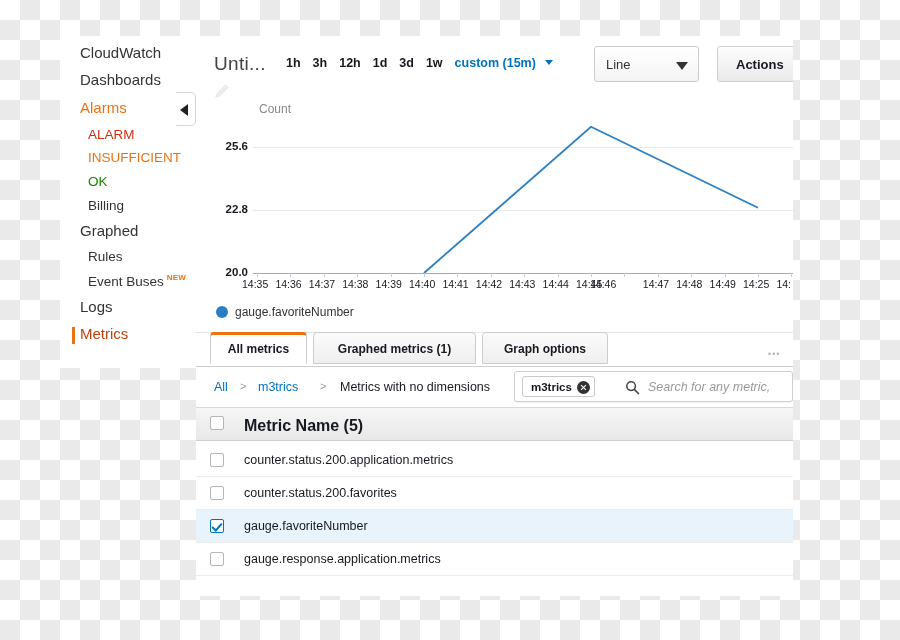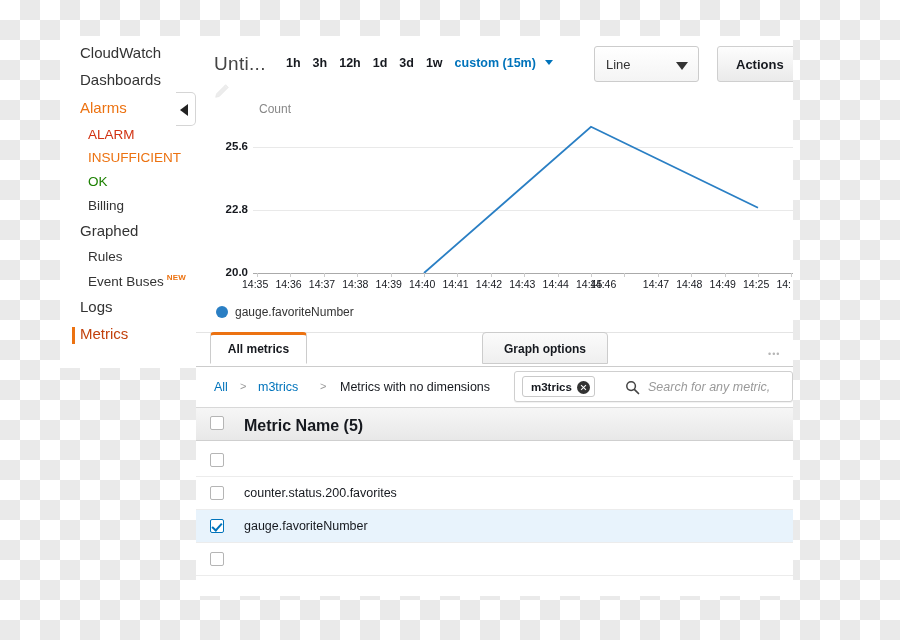--- a/index.html
+++ b/index.html
@@ -233,20 +233,23 @@
     </div>
 
     <div class="panel-divider"></div>
     <div class="drag-handle">•••</div>
 
     <div class="tabs-underline"></div>
     <div class="tabs" id="tabs">
         <div class="tab active" style="left: 0px; width: 97px;">
           <span class="lbl">All metrics</span>
         </div>
+        <div class="tab" style="left: 103px; width: 163px;">
+          <span class="lbl">Graphed metrics (1)</span>
+        </div>
         <div class="tab" style="left: 272px; width: 126px;">
           <span class="lbl">Graph options</span>
         </div>
       </div>
 
     <div class="crumbrow">
       <div id="crumbs">
           <span class="crumb link" style="left: 18px;">All</span>
           <span class="crumb sep" style="left: 44px;">&gt;</span>
           <span class="crumb link" style="left: 62px;">m3trics</span>
@@ -267,29 +270,31 @@
     </div>
 
     <div class="table">
       <div class="thead">
         <span class="cb head"></span>
         <span class="th">Metric Name  (5)</span>
       </div>
       <div id="rows">
           <div class="row" style="top: 37px;">
             <span class="cb row-cb"></span>
+            <span class="name">counter.status.200.application.metrics</span>
           </div>
           <div class="row" style="top: 70px;">
             <span class="cb row-cb"></span>
             <span class="name">counter.status.200.favorites</span>
           </div>
           <div class="row selected" style="top: 103px;">
             <span class="cb row-cb checked"></span>
             <span class="name">gauge.favoriteNumber</span>
           </div>
           <div class="row" style="top: 136px;">
             <span class="cb row-cb"></span>
+            <span class="name">gauge.response.application.metrics</span>
           </div>
         </div>
     </div>
 
   </div>
 </div>
 
 </body></html>

